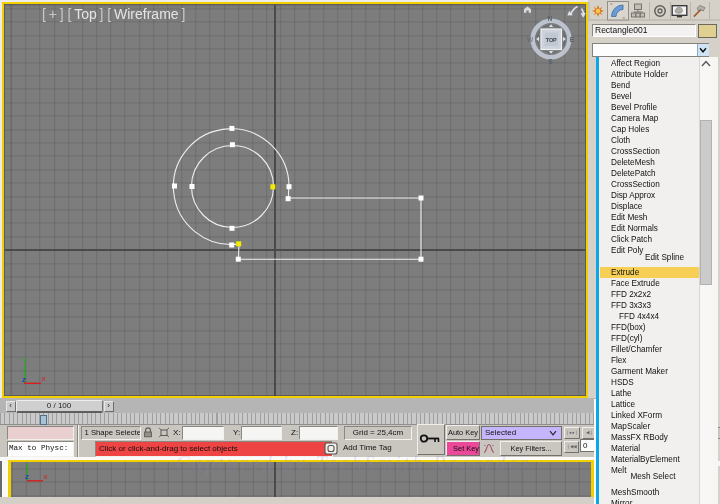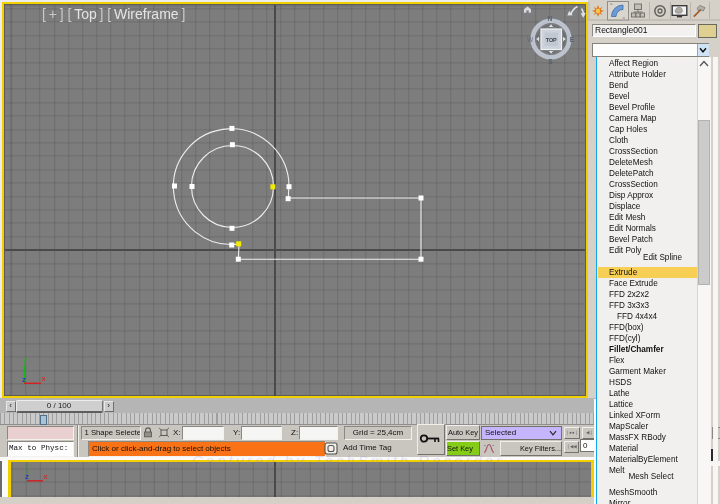--- a/index.html
+++ b/index.html
@@ -175,36 +175,36 @@
 <div class="abs sunk btxt" style="left:344px;top:425.5px;width:66px;height:12px;background:#c9c6c0;line-height:12px;text-align:center;">Grid = 25,4cm</div>
 
 <div class="abs rais" style="left:417px;top:424px;width:26px;height:29px;background:#c9c6c0;"></div>
 <svg class="abs" style="left:419px;top:431px;" width="23" height="15" viewBox="0 0 23 15">
   <circle cx="5" cy="7.5" r="3.2" fill="none" stroke="#111" stroke-width="1.8"></circle>
   <line x1="8" y1="7.5" x2="20" y2="7.5" stroke="#111" stroke-width="1.8"></line>
   <line x1="16" y1="7.5" x2="16" y2="11" stroke="#111" stroke-width="1.6"></line>
   <line x1="19.5" y1="7.5" x2="19.5" y2="11" stroke="#111" stroke-width="1.6"></line>
 </svg>
 <div class="abs rais" style="left:446px;top:424.5px;width:32px;height:13px;background:#c9c6c0;line-height:13px;text-align:center;font-size:7.4px;color:#111;white-space:nowrap;">Auto Key</div>
-<div class="abs rais" style="left:446px;top:440.5px;width:32px;height:13px;background:#84cc16;line-height:13px;text-align:left;font-size:7.4px;color:#111;white-space:nowrap;">Set Key</div>
+<div class="abs rais" style="left:446px;top:440.5px;width:32px;height:13px;background:#ec4899;line-height:13px;text-align:right;font-size:7.4px;color:#111;white-space:nowrap;">Set Key</div>
 <div class="abs btxt" style="left:481px;top:425.5px;width:79px;height:12px;background:#c4b5fd;border:1px solid #73716c;line-height:12px;text-indent:3px;">Selected</div>
 <svg class="abs" style="left:549px;top:430px;" width="8" height="6" viewBox="0 0 8 6">
     <path d="M1,1.2 L4,4.8 L7,1.2" fill="none" stroke="#222" stroke-width="1.1"></path>
   </svg>
 <svg class="abs" style="left:483px;top:443px;" width="12" height="11" viewBox="0 0 12 11">
   <path d="M 1,9.5 C 3.5,9.5 3.5,1.5 6,1.5 C 8.5,1.5 8.5,9.5 11,9.5" fill="none" stroke="#a85560" stroke-width="1.1"></path>
   <path d="M 1,2.5 l 1.8,0 M 9.2,2.5 l 1.8,0" stroke="#8080c0" stroke-width="0.9"></path>
 </svg>
-<div class="abs rais" style="left:500px;top:440.5px;width:60px;height:13px;background:#c9c6c0;line-height:13px;text-align:right;font-size:7.4px;color:#111;">Key Filters...</div>
+<div class="abs rais" style="left:500px;top:440.5px;width:60px;height:13px;background:#c9c6c0;line-height:13px;text-align:center;font-size:7.4px;color:#111;">Key Filters...</div>
 <div class="abs rais" style="left:564px;top:427px;width:14px;height:10px;background:#c9c6c0;font-size:4.5px;color:#666;text-align:center;line-height:9px;">❲●●❲</div>
 <div class="abs rais" style="left:582px;top:427px;width:13px;height:10px;background:#c9c6c0;font-size:4.5px;color:#666;text-align:center;line-height:9px;">◀❘</div>
 <div class="abs rais" style="left:564px;top:441px;width:13px;height:10px;background:#c9c6c0;font-size:4.5px;color:#666;text-align:center;line-height:9px;">❘◀◀</div>
 <div class="abs" style="left:580px;top:439px;width:14px;height:11px;background:#fdfdfd;border:1px solid #73716c;font-size:8px;color:#111;line-height:11px;text-indent:2px;">0</div>
 
-<div class="abs sunk btxt" style="left:88px;top:440.5px;width:236px;height:14px;background:#f97316;line-height:14px;text-indent:3px;white-space:nowrap;overflow:hidden;">Click or click-and-drag to select objects</div>
+<div class="abs sunk btxt" style="left:95px;top:440.5px;width:236px;height:14px;background:#ef4444;line-height:14px;text-indent:3px;white-space:nowrap;overflow:hidden;">Click or click-and-drag to select objects</div>
 <svg class="abs" style="left:324px;top:442px;" width="14" height="13" viewBox="0 0 14 13">
   <rect x="1" y="1" width="12" height="11" rx="2" fill="#f0efec" stroke="#55534e" stroke-width="1.1"></rect>
   <rect x="4" y="3.5" width="6" height="6" rx="2" fill="none" stroke="#55534e" stroke-width="1.1"></rect>
 </svg>
 <div class="abs btxt" style="left:343px;top:443px;">Add Time Tag</div>
 
 <div class="abs" style="left:710px;top:395px;width:10px;height:109px;background:#d5d1c8;"></div>
 <div class="abs" style="left:712.5px;top:57px;width:5px;height:447px;background:#f7f6f4;z-index:60;"></div>
 <div class="abs" style="left:712px;top:427px;width:8px;height:10px;background:#c9c6c0;border:1px solid #8a8880;"></div>
 <div class="abs" style="left:709px;top:449px;width:7px;height:12px;background:#2a2a2a;border-radius:1px;"></div>
@@ -219,51 +219,51 @@
 <div class="abs grid" style="left:10.5px;top:461.5px;width:580.5px;height:35.5px;background-position:0.75px 6.5px;"></div>
 <div class="abs" style="left:274.3px;top:461.5px;width:1.7px;height:35.5px;background:#4a4a4a;"></div>
 <svg class="abs" style="left:20px;top:461px;" width="32" height="26" viewBox="0 0 32 26">
   <line x1="7.5" y1="2" x2="7.5" y2="19.5" stroke="#1db31d" stroke-width="1.2"></line>
   <line x1="7" y1="19.8" x2="23" y2="19.8" stroke="#d42020" stroke-width="1.4"></line>
   <text x="5" y="18" fill="#2222dd" font-size="8">z</text>
   <text x="23.5" y="18" fill="#d42020" font-size="8">x</text>
 </svg>
 <div class="abs" style="left:0;top:497px;width:596px;height:7px;background:#d4d0c8;"></div>
 <div class="abs" style="left:593.5px;top:399px;width:2.5px;height:105px;background:#fafafa;"></div>
-<div class="abs" style="left:192px;top:452px;width:420px;font-size:15px;font-style:italic;color:rgba(150,130,190,0.22);letter-spacing:3px;z-index:40;font-family:Liberation Sans, sans-serif;">Captured by TechSmith Recorder</div>
-
-<div class="abs" style="left:596px;top:57px;width:114px;height:447px;background:#f1f0ee;border-left:1px solid #0ea5e9;border-right:1px solid #88a8c8;box-sizing:border-box;z-index:50;">
+<div class="abs" style="left:176px;top:452px;width:420px;font-size:20px;font-style:italic;color:rgba(150,130,190,0.22);letter-spacing:3px;z-index:40;font-family:Liberation Serif, serif;">Captured by TechSmith Recorder</div>
+
+<div class="abs" style="left:596px;top:57px;width:114px;height:447px;background:#f1f0ee;border-left:3px solid #0ea5e9;border-right:1px solid #88a8c8;box-sizing:border-box;z-index:50;">
 <div class="li" style="top:0.5px;">Affect Region</div>
 <div class="li" style="top:11.5px;">Attribute Holder</div>
 <div class="li" style="top:22.5px;">Bend</div>
 <div class="li" style="top:33.5px;">Bevel</div>
 <div class="li" style="top:44.5px;">Bevel Profile</div>
 <div class="li" style="top:55.5px;">Camera Map</div>
 <div class="li" style="top:66.5px;">Cap Holes</div>
 <div class="li" style="top:77.5px;">Cloth</div>
 <div class="li" style="top:88.5px;">CrossSection</div>
 <div class="li" style="top:99.5px;">DeleteMesh</div>
 <div class="li" style="top:110.5px;">DeletePatch</div>
 <div class="li" style="top:121.5px;">CrossSection</div>
 <div class="li" style="top:132.5px;">Disp Approx</div>
 <div class="li" style="top:143.5px;">Displace</div>
 <div class="li" style="top:154.5px;">Edit Mesh</div>
 <div class="li" style="top:165.5px;">Edit Normals</div>
-<div class="li" style="top:176.5px;">Bevel Patch</div>
+<div class="li" style="top:176.5px;">Click Patch</div>
 <div class="li" style="top:187.5px;">Edit Poly</div>
 <div class="li" style="top:195px;margin-left:34px;">Edit Spline</div>
 <div class="abs" style="left:1px;top:209.5px;width:99px;height:11px;background:#f7cf55;"></div>
 <div class="li" style="top:209.5px;">Extrude</div>
 <div class="li" style="top:220.5px;">Face Extrude</div>
 <div class="li" style="top:231.5px;">FFD 2x2x2</div>
 <div class="li" style="top:242.5px;">FFD 3x3x3</div>
 <div class="li" style="top:253.5px;margin-left:8px;">FFD 4x4x4</div>
 <div class="li" style="top:264.5px;">FFD(box)</div>
 <div class="li" style="top:275.5px;">FFD(cyl)</div>
-<div class="li" style="top:286.5px;font-weight:bold;">Fillet/Chamfer</div>
+<div class="li" style="top:286.5px;">Fillet/Chamfer</div>
 <div class="li" style="top:297.5px;">Flex</div>
 <div class="li" style="top:308.5px;">Garment Maker</div>
 <div class="li" style="top:319.5px;">HSDS</div>
 <div class="li" style="top:330.5px;">Lathe</div>
 <div class="li" style="top:341.5px;">Lattice</div>
 <div class="li" style="top:352.5px;">Linked XForm</div>
 <div class="li" style="top:363.5px;">MapScaler</div>
 <div class="li" style="top:374.5px;">MassFX RBody</div>
 <div class="li" style="top:385.5px;">Material</div>
 <div class="li" style="top:396.5px;">MaterialByElement</div>

